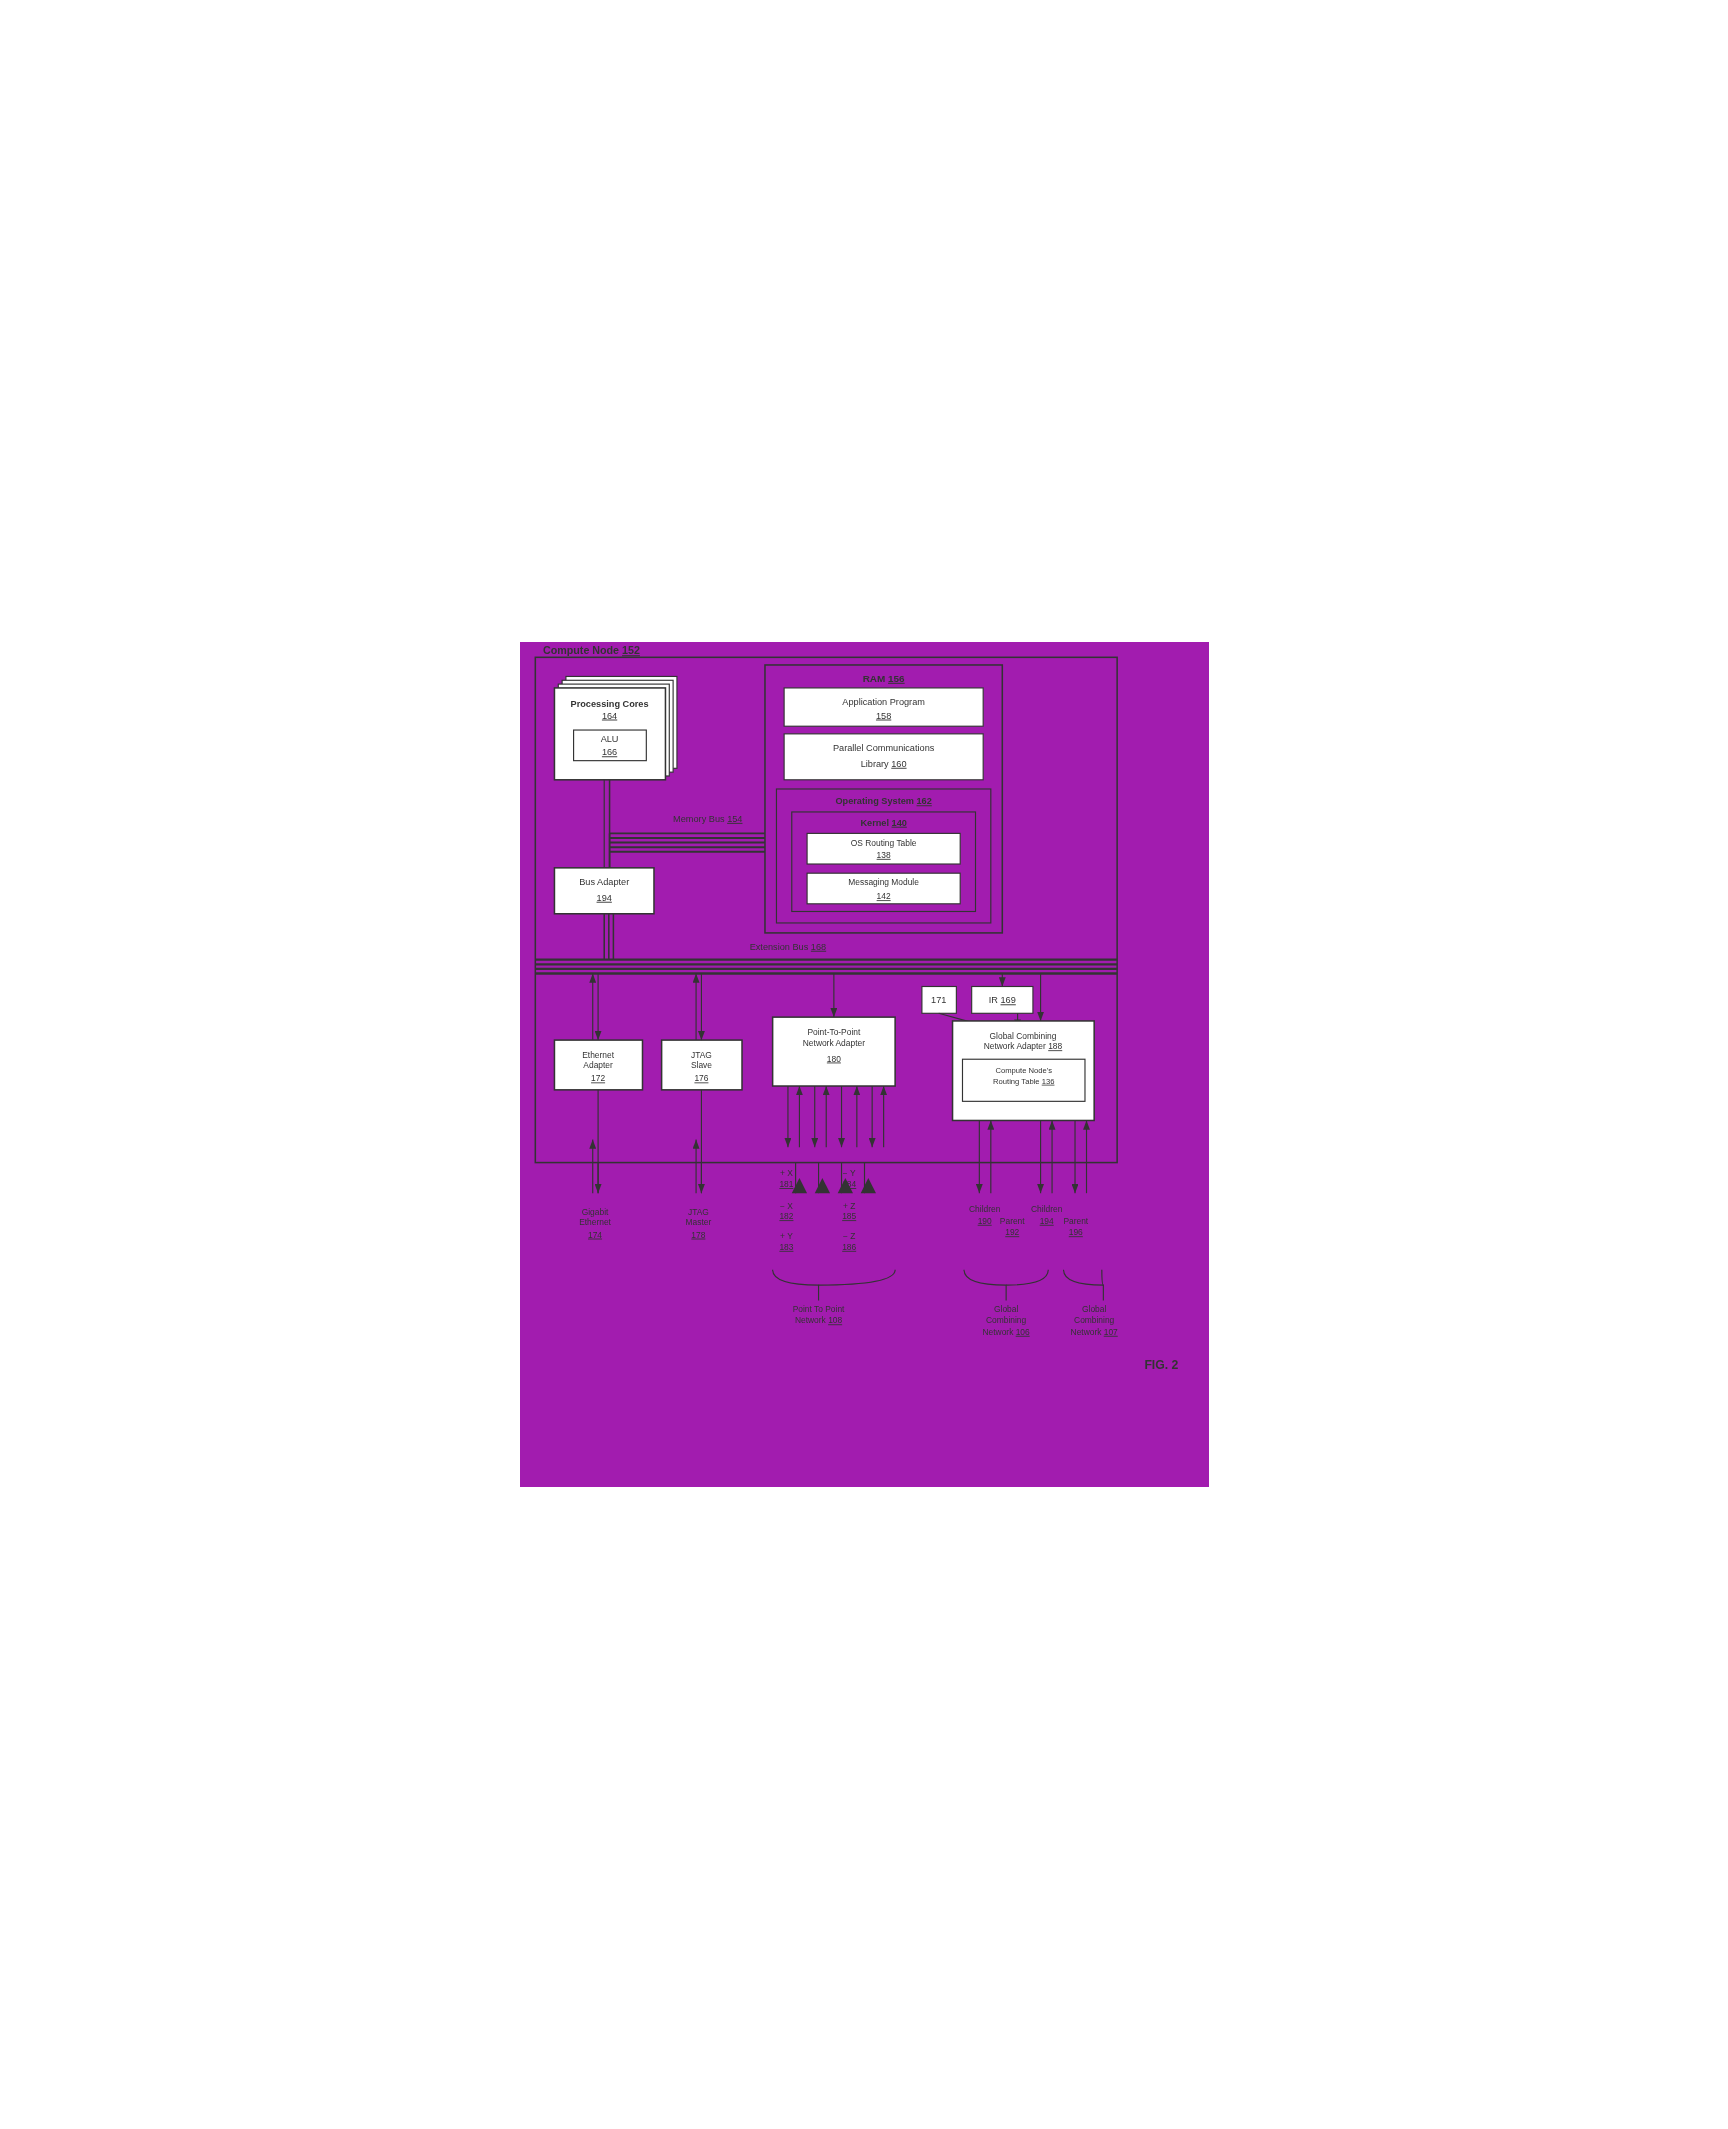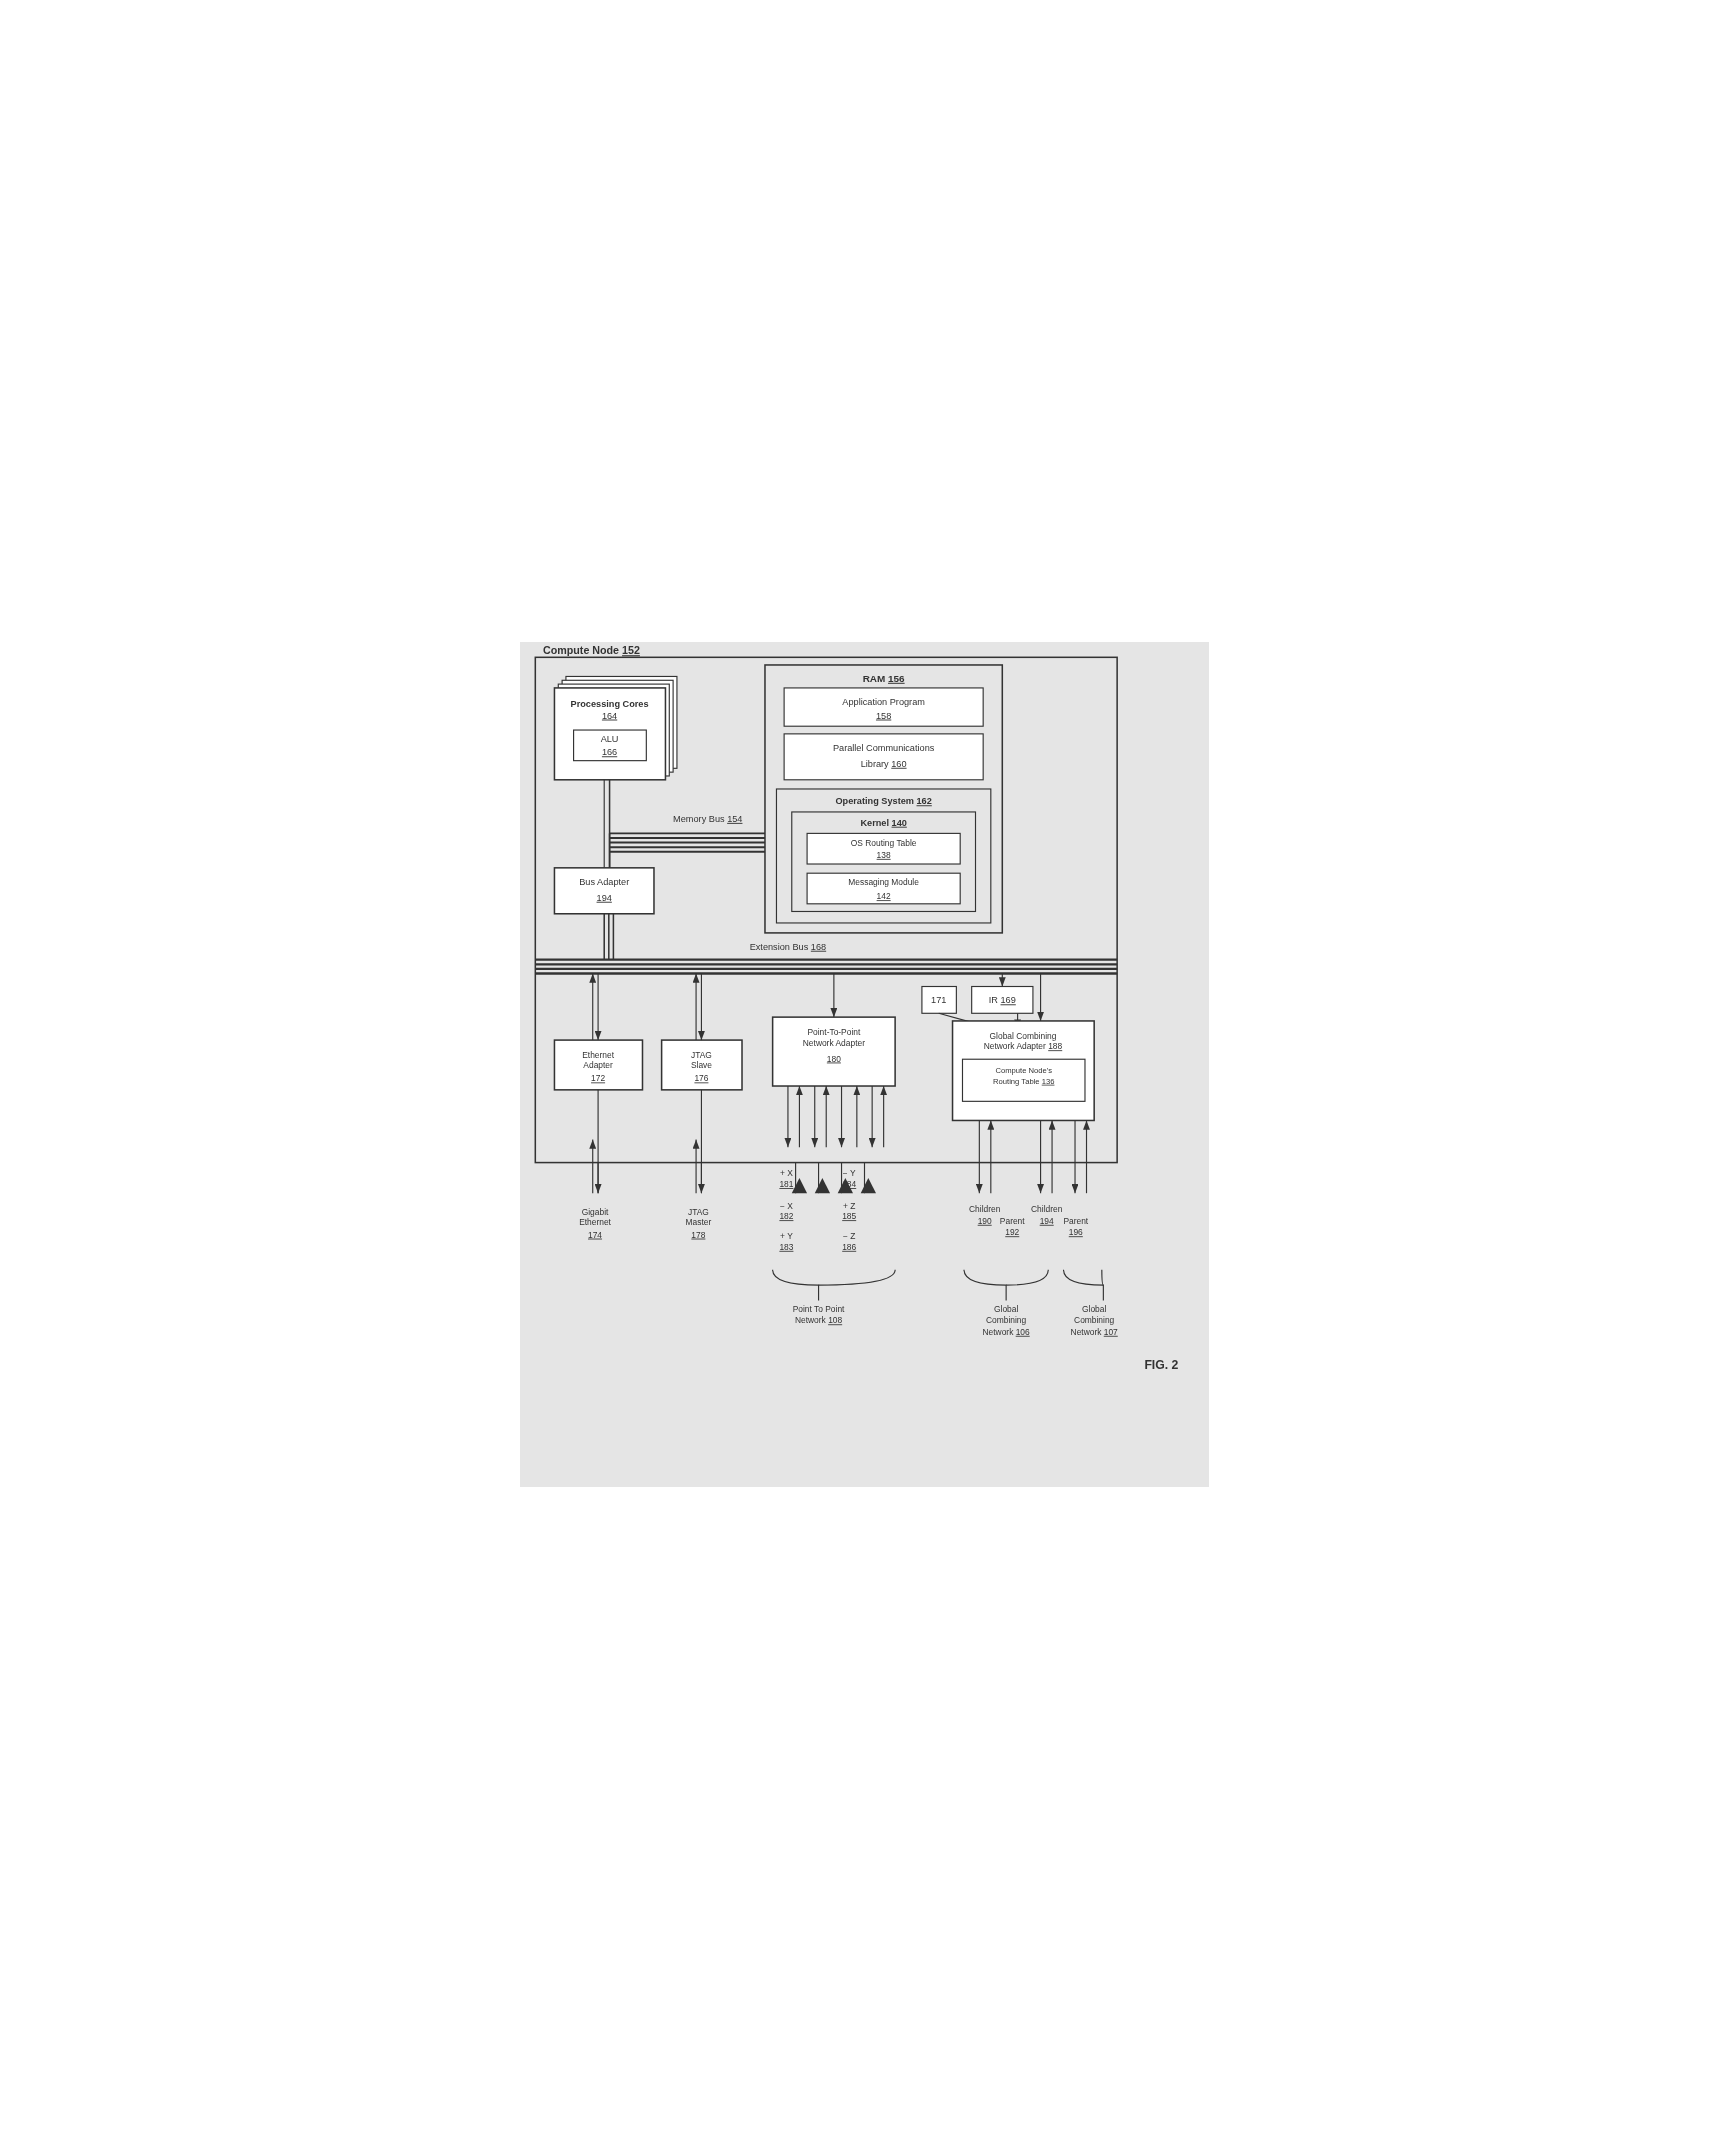--- a/index.html
+++ b/index.html
@@ -7,21 +7,21 @@
       background: #fff;
       font-family: Arial, sans-serif;
       display: flex;
       justify-content: center;
       align-items: center;
       min-height: 100vh;
       padding: 15.3px;
     }
     .page {
       width: 689px;
-      background: #e5e5e5;
+      background: #a21caf;
       position: relative;
     }
 
     
     .svg-diagram {
       width: 100%;
     }
 
     text { font-family: Arial, sans-serif; }
   </style>

